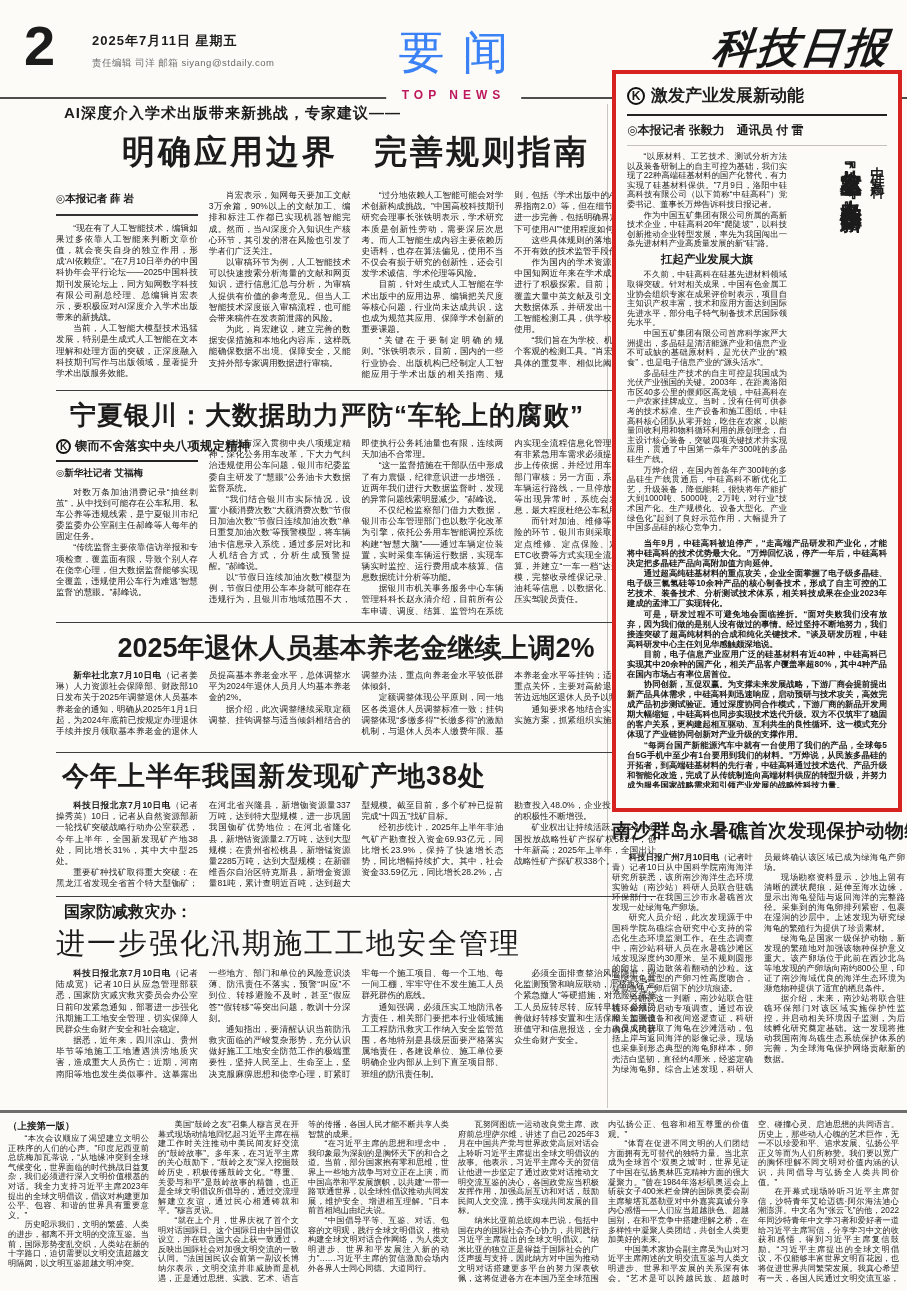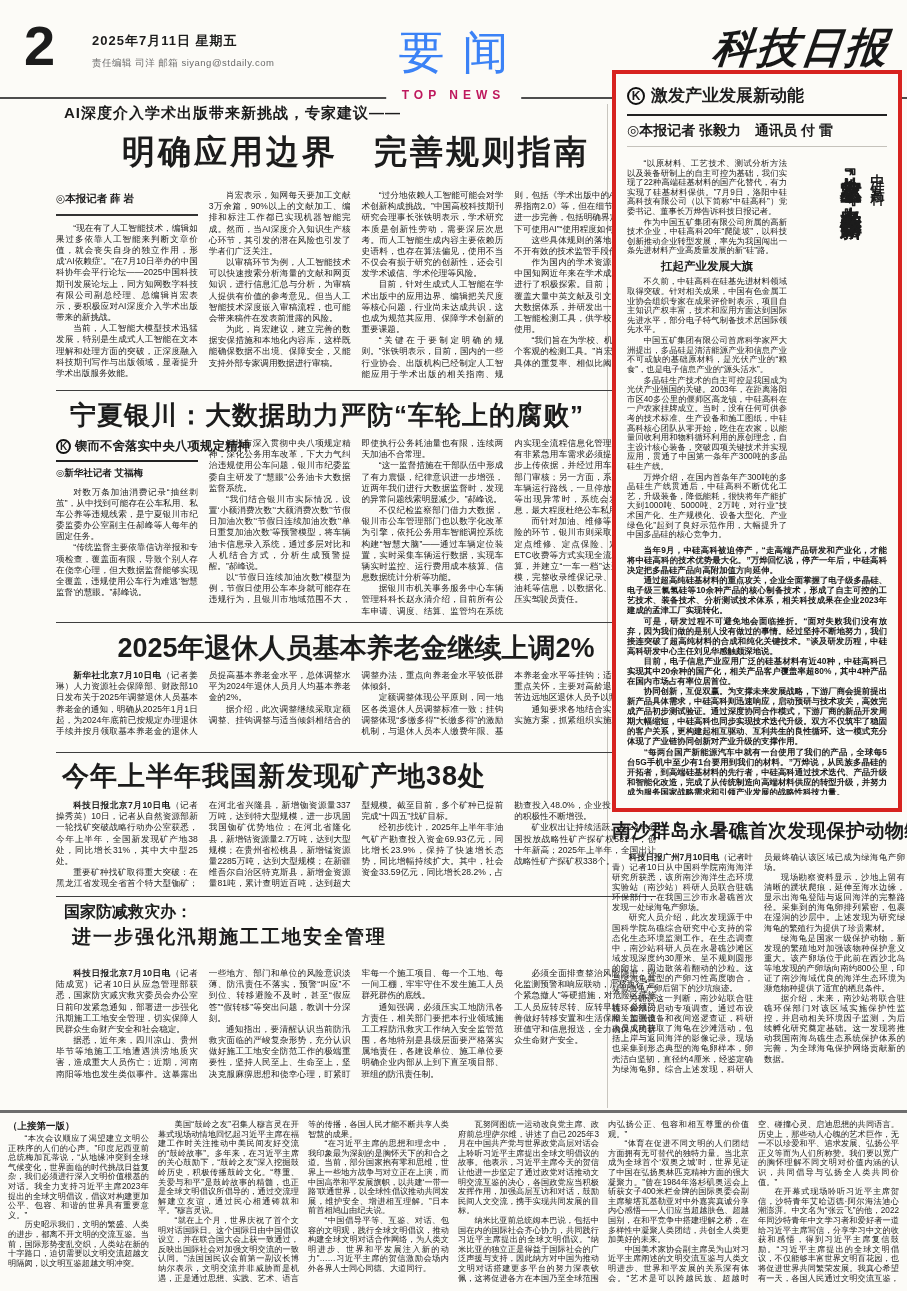--- a/index.html
+++ b/index.html
@@ -44,28 +44,28 @@
   .hr1{top:286px;} .yc-headline{top:294px;left:14px;font-size:26px;font-weight:900;letter-spacing:1px;}
   .yc-body{top:334px;left:0;width:600px;height:180px;}
 
   .hr2{top:518px;} .pen-headline{top:526px;left:0;width:600px;text-align:center;font-size:27px;font-weight:900;}
   .pen-body{top:566px;left:0;width:600px;height:78px;}
 
   .hr3{top:648px;} .min-headline{top:654px;left:6px;font-size:27px;font-weight:900;letter-spacing:1px;}
   .min-body{top:696px;left:0;width:600px;height:92px;}
 
   .hr4{top:792px;} .fl-kicker{top:798px;left:8px;font-size:16px;font-weight:bold;}
-  .fl-headline{top:820px;left:16px;font-size:19px;font-weight:700;letter-spacing:2px;}
+  .fl-headline{top:820px;left:0;font-size:29px;font-weight:400;letter-spacing:2px;}
   .fl-body{top:864px;left:0;width:600px;height:140px;}
 
   
   .redbox{position:absolute;left:612px;top:70px;width:290px;height:742px;border:4px solid var(--red);background:#fcfbf7;padding:10px 11px;}
   .zg-badge{display:flex;align-items:center;gap:6px;font-size:17px;font-weight:900;border-bottom:2px solid #222;padding-bottom:7px;}
   .zg-kcircle{width:18px;height:18px;min-width:18px;border:2.5px solid #111;border-radius:50%;display:inline-flex;align-items:center;justify-content:center;font-size:12px;font-weight:900;}
-  .zg-byline{font-size:14px;font-weight:bold;padding:6px 0;border-bottom:1px solid #c5c2bb;margin-bottom:12px;}
+  .zg-byline{font-size:12px;font-weight:bold;padding:6px 0;border-bottom:1px solid #c5c2bb;margin-bottom:6px;}
   .zg-flex{display:flex;height:382px;overflow:hidden;}
   .zg-narrow{width:160px;font-size:8.3px;line-height:1.16;overflow:hidden;}
   .zg-narrow .para{margin-bottom:1px;}
   .zg-sub{font-size:11.5px;font-weight:900;text-align:center;margin:4px 0;}
   .zg-titles{flex:1;display:flex;justify-content:flex-end;gap:6px;padding-left:4px;}
   .zg-title-big{writing-mode:vertical-rl;font-size:22px;font-weight:900;letter-spacing:1px;line-height:1.1;}
   .zg-title-small{writing-mode:vertical-rl;font-size:14px;font-weight:bold;letter-spacing:6px;padding-top:4px;}
   .zg-wide{margin-top:4px;height:250px;overflow:hidden;font-size:8.4px;line-height:1.2;font-weight:bold;}
 
   

